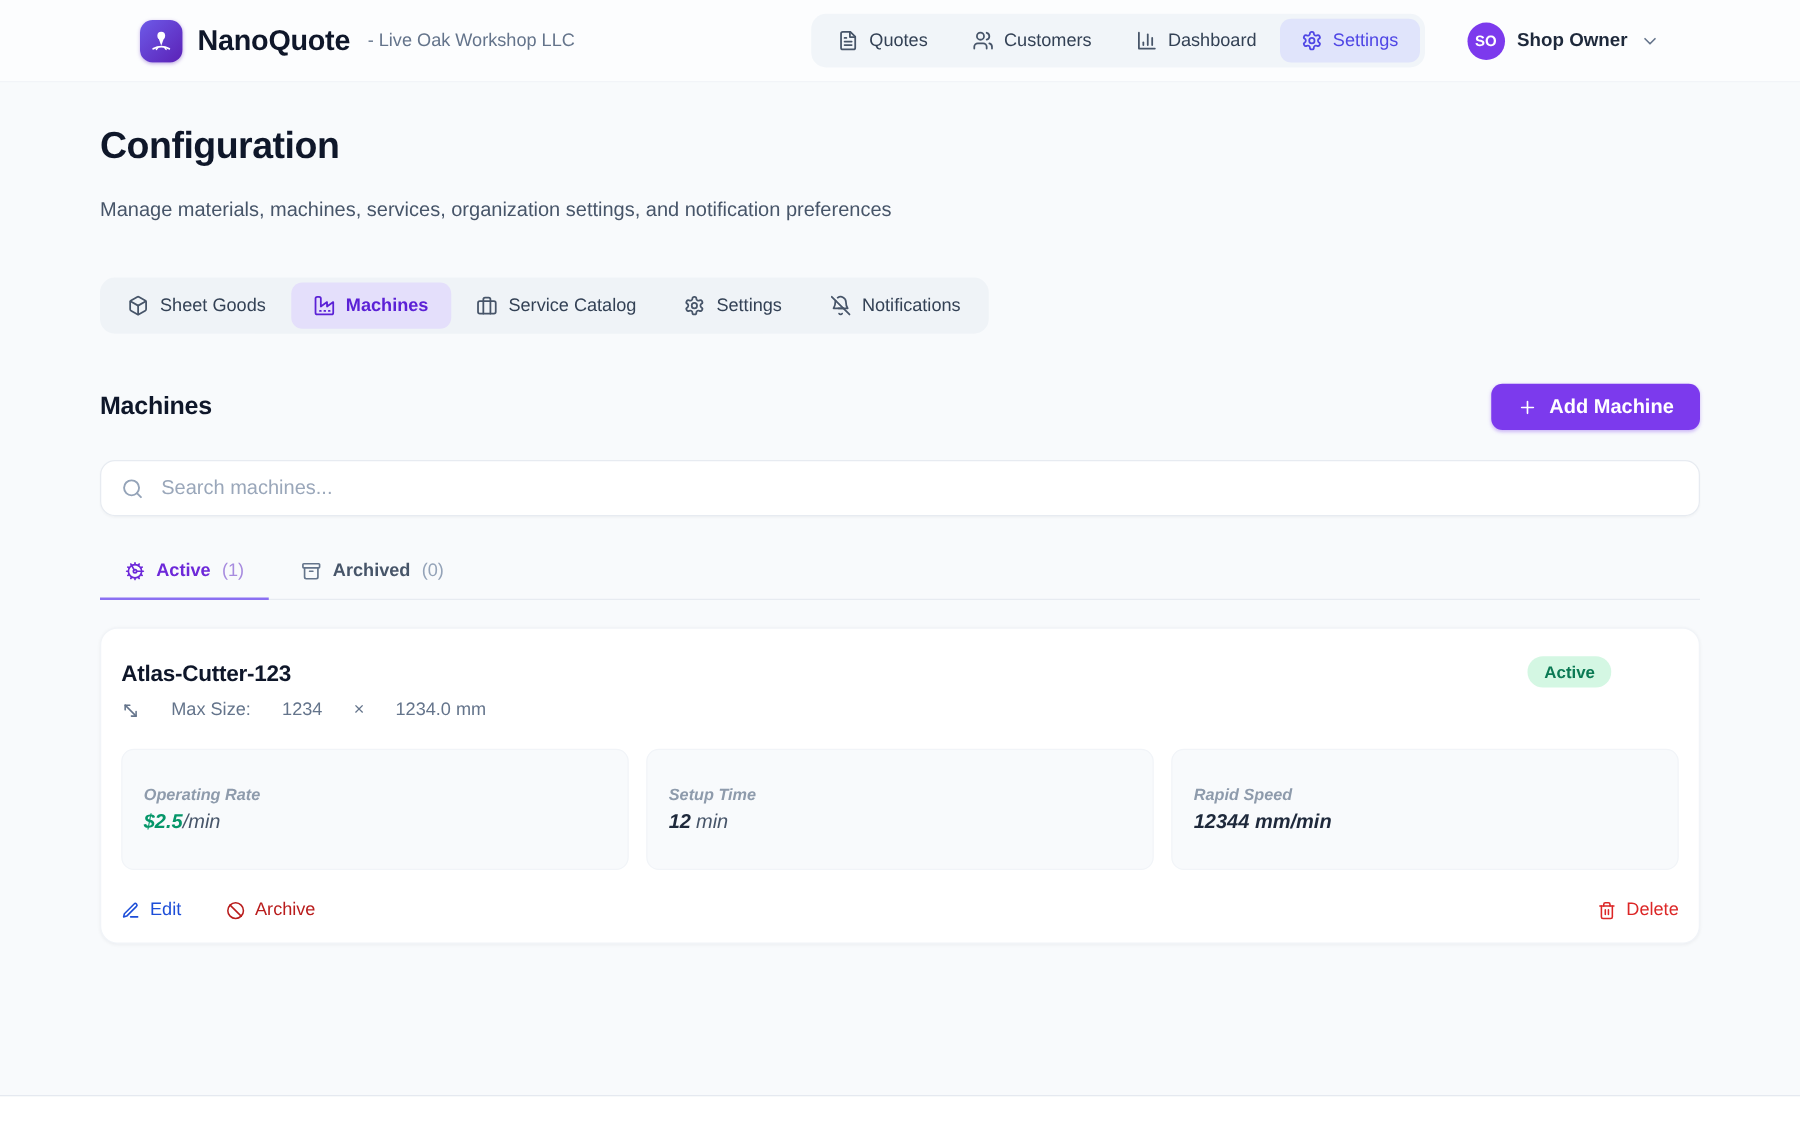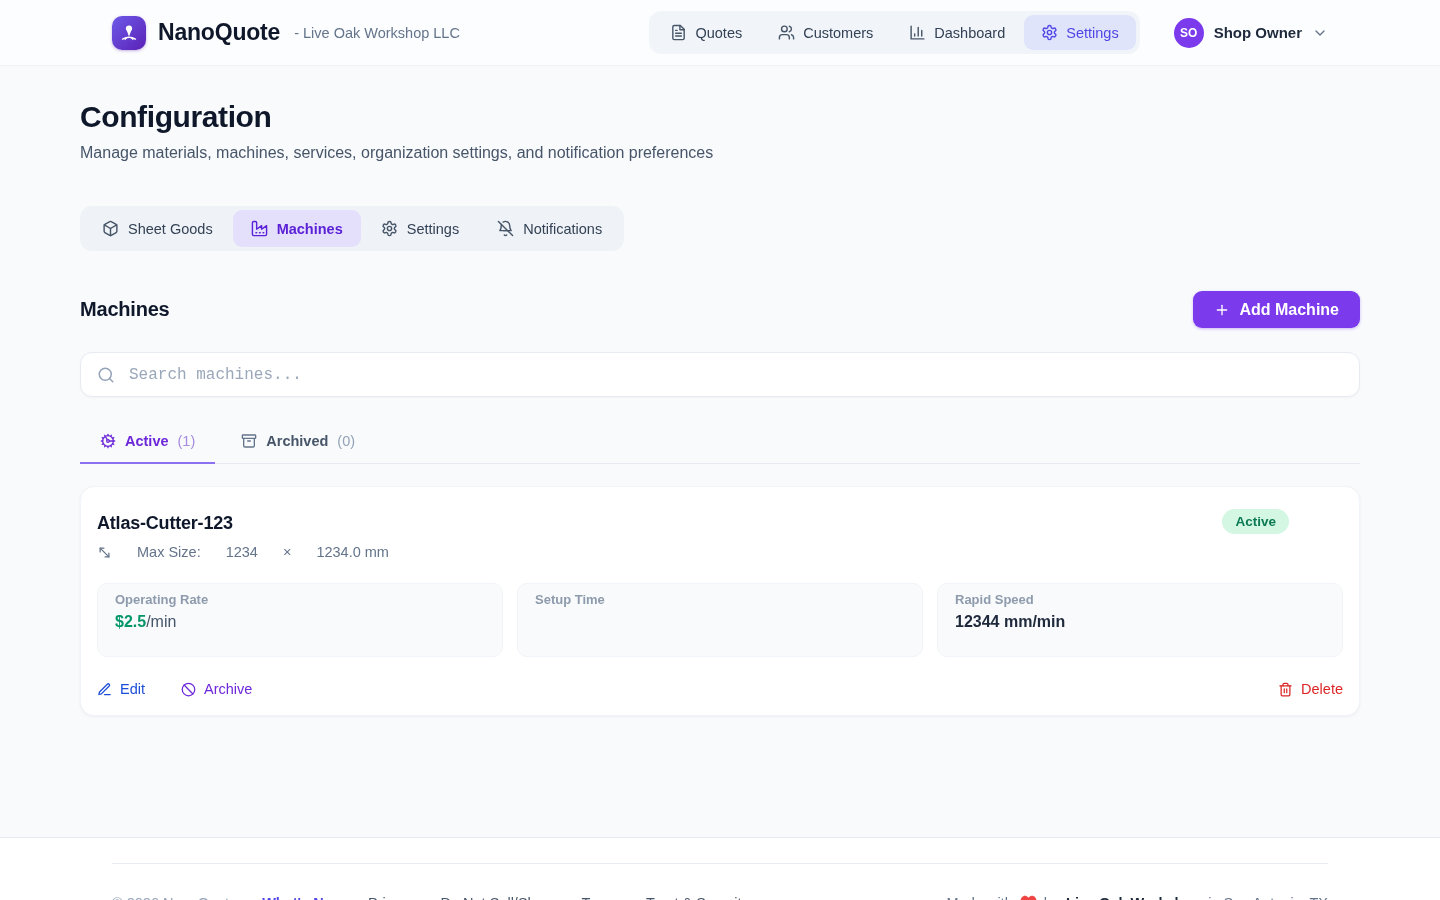--- a/index.html
+++ b/index.html
@@ -61,21 +61,21 @@
   .user-menu svg { color:#64748b; }
 
   
   .main-area {
     background:#f8fafc;
     border-bottom:1px solid #e5e9f0;
     padding:34px 0 121px 0;
   }
   .container { width:1280px; margin:0 auto; }
 
-  .page-title { font-size:30px; font-weight:800; letter-spacing:-.4px; margin:0 0 10px 0; color:#0f172a; }
+  .page-title { font-size:30px; font-weight:800; letter-spacing:-.4px; margin:0 0 26px 0; color:#0f172a; }
   .page-subtitle { font-size:16px; color:#475569; margin:0 0 44px 0; }
 
   .config-tabs {
     display:inline-flex; align-items:center; gap:2px;
     background:#eff3f7; border-radius:12px; padding:4px;
     margin-bottom:40px;
   }
   .config-tab {
     display:flex; align-items:center; gap:9px;
     padding:10px 18px; border-radius:9px; cursor:pointer;
@@ -97,21 +97,21 @@
 
   .search-box {
     display:flex; align-items:center; gap:12px;
     background:#fff; border:1px solid #e7ebf1; border-radius:12px;
     height:45px; padding:0 16px; margin-bottom:26px;
     box-shadow:0 1px 2px rgba(15,23,42,.03);
   }
   .search-box svg { color:#94a3b8; flex:none; }
   .search-box input {
     border:none; outline:none; background:transparent;
-    font-family:Liberation Mono, monospace; font-size:16px; color:#0f766e; width:100%;
+    font-family:Liberation Sans, sans-serif; font-size:16px; color:#0f766e; width:100%;
   }
   .search-box input::placeholder { color:#9aa7ba; }
 
   .filter-tabs { display:flex; gap:6px; border-bottom:1px solid #e7ebf1; margin-bottom:22px; }
   .filter-tab {
     display:flex; align-items:center; gap:9px;
     padding:10px 20px 13px 20px; cursor:pointer;
     font-size:14.5px; font-weight:600; color:#475569;
     border-bottom:2px solid transparent; margin-bottom:-1px;
   }
@@ -134,36 +134,36 @@
     font-size:13.5px; font-weight:600;
     padding:5px 13px; border-radius:999px;
     margin-right:54px;
   }
   .max-size { display:flex; align-items:center; gap:25px; margin-top:10px; color:#64748b; font-size:14.5px; }
   .max-size .dim { color:#64748b; }
 
   .stats-grid { display:grid; grid-template-columns:repeat(3,1fr); gap:14px; margin-top:23px; }
   .stat-box {
     background:#f8fafc; border:1px solid #f1f4f8; border-radius:10px;
-    padding:8px 17px; min-height:74px;
+    padding:28px 17px; min-height:74px;font-style:italic;
   }
   .stat-label { font-size:13px; font-weight:600; color:#8e9bac; margin-bottom:6px; }
   .stat-value { font-size:16px; font-weight:700; color:#1e293b; }
   .stat-value .money { color:#059669; }
   .stat-value .unit { color:#475569; font-weight:400; }
   .stat-value .unit.spaced { margin-left:4px; }
 
   .card-actions { display:flex; align-items:center; margin-top:24px; }
   .action-btn {
     display:flex; align-items:center; gap:8px;
     background:none; border:none; cursor:pointer; font-family:inherit;
     font-size:14.5px; font-weight:500; padding:0;
   }
   .action-edit { color:#1d4ed8; margin-right:36px; }
-  .action-archive { color:#6d28d9;text-align:right; }
+  .action-archive { color:#b91c1c;text-align:right; }
   .action-delete { color:#dc2626; margin-left:auto; }
 
   
   .app-footer { background:#fff; }
   .footer-inner { width:1280px; margin:0 auto; padding:0 32px; }
   .footer-divider { border:none; border-top:1px solid #e9edf3; margin:25px 0 0 0; }
   .footer-row {
     display:flex; align-items:center; justify-content:space-between;
     padding:30px 0 20px 0; font-size:14.5px;
   }
@@ -270,20 +270,29 @@
       <div class="config-tab active">
         <span>
           <svg width="17" height="17" viewBox="0 0 24 24" fill="none" stroke="currentColor" stroke-width="2" stroke-linecap="round" stroke-linejoin="round">
             <path d="M2 20a2 2 0 0 0 2 2h16a2 2 0 0 0 2-2V8l-7 5V8l-7 5V4a2 2 0 0 0-2-2H4a2 2 0 0 0-2 2Z"></path>
               <path d="M17 18h1"></path>
               <path d="M12 18h1"></path>
               <path d="M7 18h1"></path>
           </svg>
         </span>
         <span>Machines</span>
+      </div>
+      <div class="config-tab">
+        <span>
+          <svg width="17" height="17" viewBox="0 0 24 24" fill="none" stroke="currentColor" stroke-width="2" stroke-linecap="round" stroke-linejoin="round">
+            <rect x="2" y="7" width="20" height="14" rx="2"></rect>
+              <path d="M16 21V5a2 2 0 0 0-2-2h-4a2 2 0 0 0-2 2v16"></path>
+          </svg>
+        </span>
+        <span>Service Catalog</span>
       </div>
       <div class="config-tab">
         <span>
           <svg width="17" height="17" viewBox="0 0 24 24" fill="none" stroke="currentColor" stroke-width="2" stroke-linecap="round" stroke-linejoin="round">
             <path d="M12.22 2h-.44a2 2 0 0 0-2 2v.18a2 2 0 0 1-1 1.73l-.43.25a2 2 0 0 1-2 0l-.15-.08a2 2 0 0 0-2.73.73l-.22.38a2 2 0 0 0 .73 2.73l.15.1a2 2 0 0 1 1 1.72v.51a2 2 0 0 1-1 1.74l-.15.09a2 2 0 0 0-.73 2.73l.22.38a2 2 0 0 0 2.73.73l.15-.08a2 2 0 0 1 2 0l.43.25a2 2 0 0 1 1 1.73V20a2 2 0 0 0 2 2h.44a2 2 0 0 0 2-2v-.18a2 2 0 0 1 1-1.73l.43-.25a2 2 0 0 1 2 0l.15.08a2 2 0 0 0 2.73-.73l.22-.39a2 2 0 0 0-.73-2.73l-.15-.08a2 2 0 0 1-1-1.74v-.5a2 2 0 0 1 1-1.74l.15-.09a2 2 0 0 0 .73-2.73l-.22-.38a2 2 0 0 0-2.73-.73l-.15.08a2 2 0 0 1-2 0l-.43-.25a2 2 0 0 1-1-1.73V4a2 2 0 0 0-2-2z"></path>
               <circle cx="12" cy="12" r="3"></circle>
           </svg>
         </span>
         <span>Settings</span>
       </div>
@@ -380,20 +389,23 @@
 
       <div class="stats-grid">
         <div class="stat-box">
           <div class="stat-label">Operating Rate</div>
           <div class="stat-value">
             <span class="money">$2.5</span><span class="unit">/min</span>
           </div>
         </div>
         <div class="stat-box">
           <div class="stat-label">Setup Time</div>
+          <div class="stat-value">
+            <span>12</span><span class="unit spaced">min</span>
+          </div>
         </div>
         <div class="stat-box">
           <div class="stat-label">Rapid Speed</div>
           <div class="stat-value">
             <span>12344 mm/min</span><span class="unit"></span>
           </div>
         </div>
       </div>
 
       <div class="card-actions">

